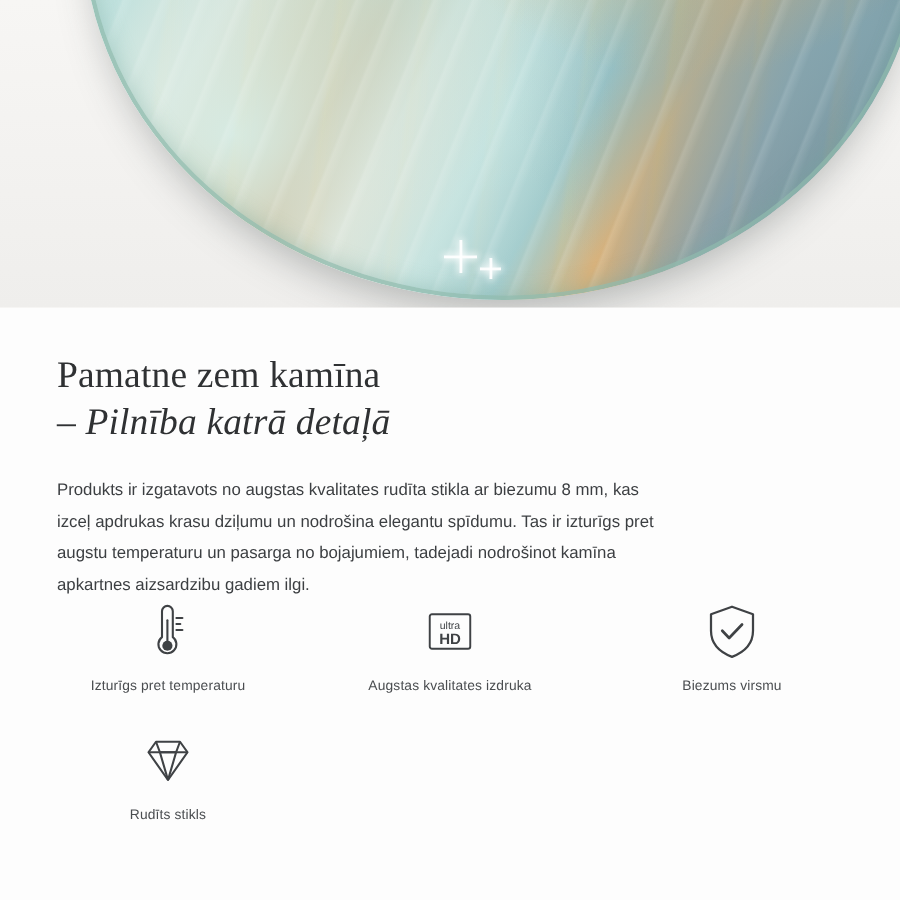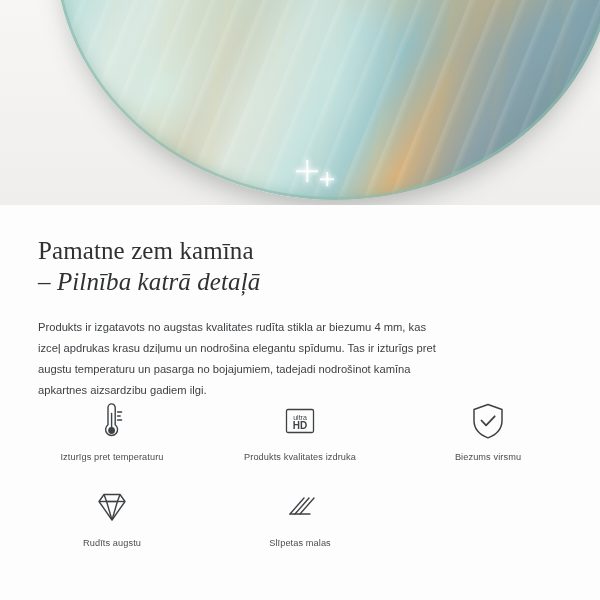--- a/index.html
+++ b/index.html
@@ -202,21 +202,21 @@
     </div>
     <div class="sparkle s1"></div>
     <div class="sparkle s2"></div>
   </div>
 
   <div class="content">
     <h1 class="headline">
       <span>Pamatne zem kamīna</span>
       <span class="line2">– Pilnība katrā detaļā</span>
     </h1>
-    <p class="paragraph">Produkts ir izgatavots no augstas kvalitates rudīta stikla ar biezumu 4 mm, kas izceļ apdrukas krasu dziļumu un nodrošina elegantu spīdumu. Tas ir izturīgs pret augstu temperaturu un pasarga no bojajumiem, tadejadi nodrošinot kamīna apkartnes aizsardzibu gadiem ilgi.</p>
+    <p class="paragraph">Produkts ir izgatavots no augstas kvalitates rudīta stikla ar biezumu 8 mm, kas izceļ apdrukas krasu dziļumu un nodrošina elegantu spīdumu. Tas ir izturīgs pret augstu temperaturu un pasarga no bojajumiem, tadejadi nodrošinot kamīna apkartnes aizsardzibu gadiem ilgi.</p>
   </div>
 
   <div class="features">
 
     <div class="feature">
       <div class="feature-icon">
         <svg width="34" height="40" viewBox="0 0 34 40">
           <g fill="none" stroke="#3f4245" stroke-width="1.4" stroke-linecap="round">
             <path d="M13 6.5a3.6 3.6 0 0 1 7.2 0v17.2a6 6 0 1 1-7.2 0z"></path>
             <circle cx="16.6" cy="29.5" r="3.4" fill="#3f4245" stroke="none"></circle>
@@ -231,21 +231,21 @@
     </div>
 
     <div class="feature">
       <div class="feature-icon">
         <svg width="40" height="40" viewBox="0 0 40 40">
           <rect x="6.5" y="8.5" width="27" height="23" rx="1.5" fill="none" stroke="#3f4245" stroke-width="1.3"></rect>
           <text x="20" y="18.6" text-anchor="middle" font-family="Liberation Sans, sans-serif" font-size="7" fill="#3f4245">ultra</text>
           <text x="20" y="28" text-anchor="middle" font-family="Liberation Sans, sans-serif" font-size="10" font-weight="bold" fill="#3f4245">HD</text>
         </svg>
       </div>
-      <div class="feature-label">Produkts kvalitates izdruka</div>
+      <div class="feature-label">Augstas kvalitates izdruka</div>
     </div>
 
     <div class="feature">
       <div class="feature-icon">
         <svg width="38" height="42" viewBox="0 0 38 42">
           <path d="M19 4.5 33 9.5v11c0 8.6-5.9 14.3-14 17.4C10.9 34.8 5 29.1 5 20.5v-11z" fill="none" stroke="#3f4245" stroke-width="1.5" stroke-linejoin="round"></path>
           <path d="M12.5 20.5l4.6 4.8 8.6-9" fill="none" stroke="#3f4245" stroke-width="1.8" stroke-linecap="round" stroke-linejoin="round"></path>
         </svg>
       </div>
       <div class="feature-label">Biezums virsmu</div>
@@ -256,32 +256,19 @@
         <svg width="40" height="38" viewBox="0 0 40 38">
           <g fill="none" stroke="#3f4245" stroke-width="1.4" stroke-linejoin="round">
             <path d="M7 13.5 12 6.5h16l5 7L20 32z"></path>
             <path d="M7 13.5h26"></path>
             <path d="M12 6.5l2.6 7L20 32"></path>
             <path d="M28 6.5l-2.6 7L20 32"></path>
             <path d="M14.6 13.5h10.8"></path>
           </g>
         </svg>
       </div>
-      <div class="feature-label">Rudīts augstu</div>
-    </div>
-
-    <div class="feature">
-      <div class="feature-icon">
-        <svg width="40" height="38" viewBox="0 0 40 38">
-          <g fill="none" stroke="#3f4245" stroke-width="1.4" stroke-linecap="round">
-            <path d="M10 26 L24 10"></path>
-            <path d="M15 26 L29 10"></path>
-            <path d="M20 26 L34 10"></path>
-            <path d="M10 26 L30 26"></path>
-          </g>
-        </svg>
-      </div>
-      <div class="feature-label">Slīpetas malas</div>
-    </div>
+      <div class="feature-label">Rudīts stikls</div>
+    </div>
+
 
 
   </div>
 </div>
 
 </body></html>

